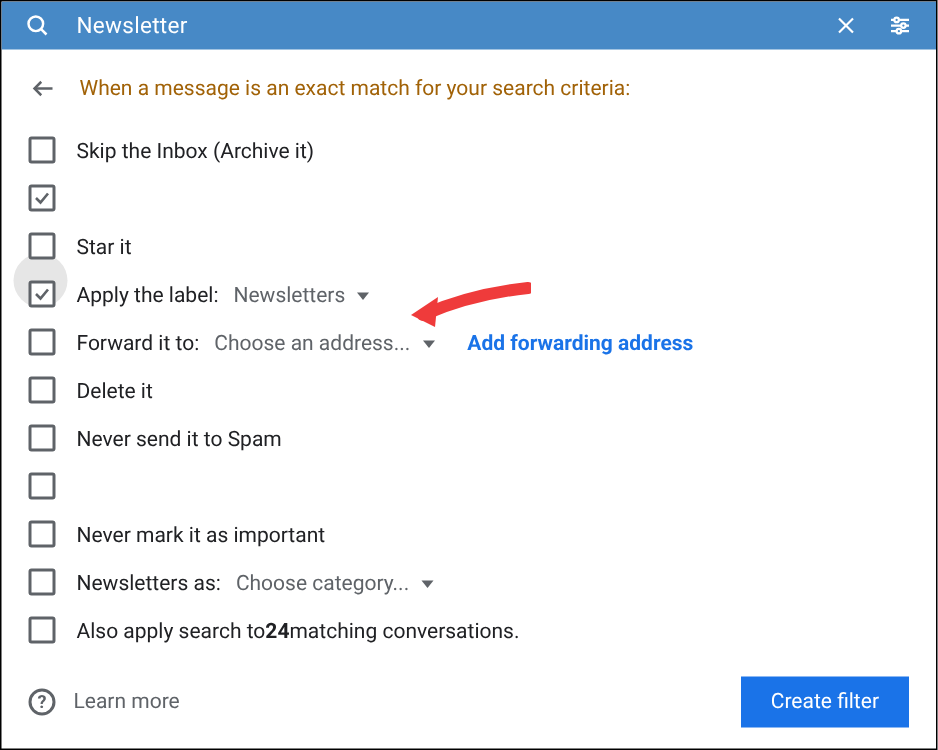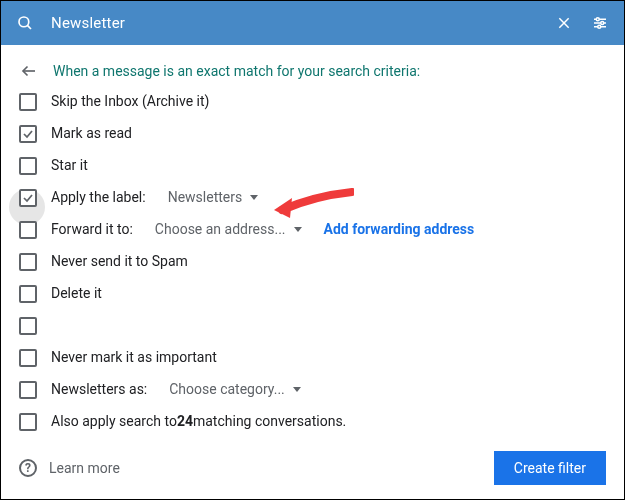--- a/index.html
+++ b/index.html
@@ -9,21 +9,21 @@
       color: #202124;
       width: 625px;
       height: 500px;
       background: #fff;
       border: 1px solid #000;
       overflow: hidden;
       position: relative;
     }
     .topbar {
       background: #4789c6;
-      height: 44px;
+      height: 32px;
       display: flex;
       align-items: center;
       padding: 0 14px;
       color: #fff;
     }
     .topbar .search-icon, .topbar .close-icon, .topbar .settings-icon {
       width: 20px; height: 20px;
       display: flex; align-items: center; justify-content: center;
       flex-shrink: 0;
     }
@@ -45,25 +45,25 @@
     }
     .header-row .back-icon {
       width: 20px; height: 20px;
       display: flex; align-items: center; justify-content:center;
       cursor: pointer;
       color: #5f6368;
     }
     .header-row .header-text {
       margin-left: 14px;
       font-size: 14px;
-      color: #0f766e;
+      color: #a16207;
     }
     .option-row {
       display: flex;
-      align-items: flex-start;
+      align-items: flex-end;
       min-height: 32px;
       padding: 2px 0;
       font-size: 14px;
       position: relative;
     }
     .checkbox {
       width: 18px; height: 18px;
       border: 2px solid #5f6368;
       border-radius: 2px;
       display: flex; align-items:center; justify-content:center;
@@ -87,21 +87,21 @@
     .option-row .checkbox { z-index: 1;}
     .opt-label {
       margin-left: 14px;
       display: flex;
       align-items: center;
       flex-wrap: wrap;
     }
     .dropdown {
       display: inline-flex;
       align-items: center;
-      margin-left: 16px;
+      margin-left: 4px;
       color: #5f6368;
       cursor: pointer;
     }
     .dropdown .caret {
       margin-left: 8px;
       width: 0; height:0;
       border-left: 4px solid transparent;
       border-right: 4px solid transparent;
       border-top: 5px solid #5f6368;
     }
@@ -200,21 +200,20 @@
     <span class="checkbox"></span>
     <span class="opt-label">Skip the Inbox (Archive it)</span>
   </div>
 
   <div class="option-row">
     <span class="checkbox checked">
         <svg width="12" height="12" viewBox="0 0 24 24" stroke="#5f6368" stroke-width="3.5" fill="none">
           <polyline points="4 12 10 18 20 6"></polyline>
         </svg>
       </span>
-    <span class="opt-label">Mark as read</span>
   </div>
 
   <div class="option-row">
     <span class="checkbox"></span>
     <span class="opt-label">Star it</span>
   </div>
 
   <div class="option-row">
     <span class="highlight-circle"></span>
     <span class="checkbox checked">
@@ -238,26 +237,26 @@
       <span class="dropdown">
         <span style="margin-left:6px;">Choose an address...</span>
         <span class="caret"></span>
       </span>
       <span class="link">Add forwarding address</span>
     </span>
   </div>
 
   <div class="option-row">
     <span class="checkbox"></span>
+    <span class="opt-label">Delete it</span>
+  </div>
+
+  <div class="option-row">
+    <span class="checkbox"></span>
     <span class="opt-label">Never send it to Spam</span>
-  </div>
-
-  <div class="option-row">
-    <span class="checkbox"></span>
-    <span class="opt-label">Delete it</span>
   </div>
 
   <div class="option-row">
     <span class="checkbox"></span>
   </div>
 
   <div class="option-row">
     <span class="checkbox"></span>
     <span class="opt-label">Never mark it as important</span>
   </div>

